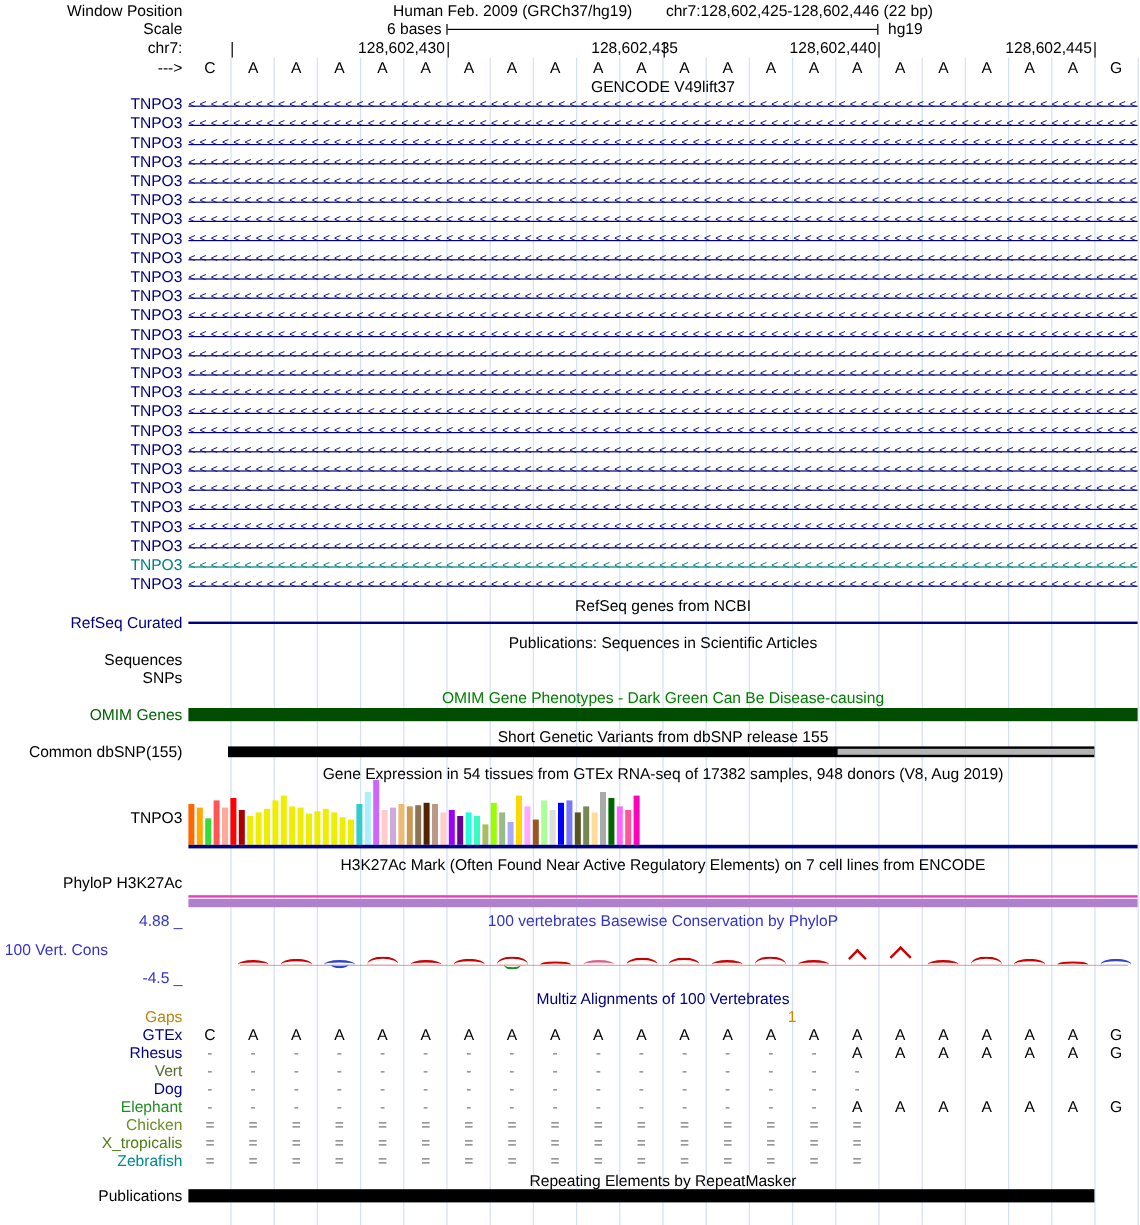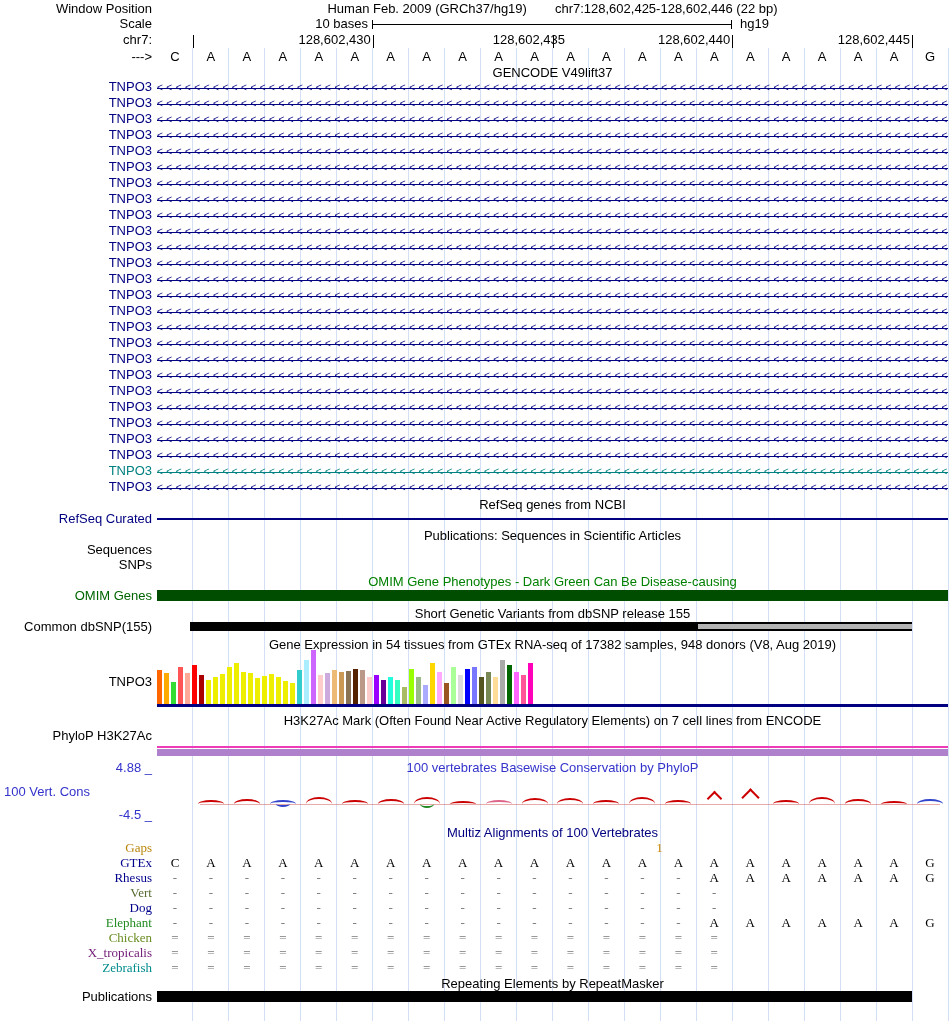--- a/index.html
+++ b/index.html
@@ -50,21 +50,21 @@
   .h3k-strip1 { height:2px; background:#EE3CB8; margin-bottom:1px; }
   .h3k-strip2 { height:7px; background:#AF80CC; }
 
   #phylop { position:absolute; left:0; top:775px; width:950px; height:50px; }
   .phylop-baseline { position:absolute; left:200px; top:29px; width:740px; height:1px; background:rgba(204,68,68,0.45); }
   .cons-arc { position:absolute; border-top:2px solid; border-radius:50% 50% 0 0 / 100% 100% 0 0; }
   .cons-peak { position:absolute; border-top:2px solid; border-left:2px solid; transform:rotate(45deg); }
   .cons-down { position:absolute; border-bottom:2px solid; border-radius:0 0 50% 50% / 0 0 100% 100%; }
 
   #align-rows { position:absolute; left:0; top:841px; width:950px; height:135px; }
-  .al-row { position:absolute; left:0; width:950px; height:15px;font-family:Liberation Serif, serif; }
+  .al-row { position:absolute; left:0; width:950px; height:15px; }
   .gap-marker { position:absolute; top:0; }
 
   .rmsk-bar { position:absolute; left:157px; top:1px; width:755px; height:11px; background:#000; }
 </style>
 </head>
 <body>
 
 <div class="page">
 
   <div id="guides">
@@ -94,21 +94,21 @@
 
   <div class="row" style="top:2px">
     <div class="lbl">Window Position</div>
     <div class="center">
       <span>Human Feb. 2009 (GRCh37/hg19)</span><span class="gap">chr7:128,602,425-128,602,446 (22 bp)</span>
     </div>
   </div>
 
   <div class="row" style="top:17px">
     <div class="lbl">Scale</div>
-    <div class="scale-text">10 bases</div>
+    <div class="scale-text">6 bases</div>
     <div class="scale-bar"></div>
     <div class="assembly-tag">hg19</div>
   </div>
 
   <div class="row" style="top:33px" id="ruler">
     <div class="lbl">chr7:</div>
   <div class="ruler-tick" style="left: 192.955px;"></div>
       <div class="ruler-tick" style="left: 372.727px;"></div>
       <div class="ruler-label" style="left: 370.727px;">128,602,430</div>
       <div class="ruler-tick" style="left: 552.5px;"></div>
@@ -517,21 +517,21 @@
         <span class="base" style="left: 444.636px; width: 35.9545px; color: rgb(122, 122, 122);">=</span>
         <span class="base" style="left: 480.591px; width: 35.9545px; color: rgb(122, 122, 122);">=</span>
         <span class="base" style="left: 516.545px; width: 35.9545px; color: rgb(122, 122, 122);">=</span>
         <span class="base" style="left: 552.5px; width: 35.9545px; color: rgb(122, 122, 122);">=</span>
         <span class="base" style="left: 588.455px; width: 35.9545px; color: rgb(122, 122, 122);">=</span>
         <span class="base" style="left: 624.409px; width: 35.9545px; color: rgb(122, 122, 122);">=</span>
         <span class="base" style="left: 660.364px; width: 35.9545px; color: rgb(122, 122, 122);">=</span>
         <span class="base" style="left: 696.318px; width: 35.9545px; color: rgb(122, 122, 122);">=</span>
       </div>
       <div class="al-row" style="top: 105px;">
-        <div class="lbl" style="color: #701a75;">X_tropicalis</div>
+        <div class="lbl" style="color: #4d7c0f;">X_tropicalis</div>
         <span class="base" style="left: 157px; width: 35.9545px; color: rgb(122, 122, 122);">=</span>
         <span class="base" style="left: 192.955px; width: 35.9545px; color: rgb(122, 122, 122);">=</span>
         <span class="base" style="left: 228.909px; width: 35.9545px; color: rgb(122, 122, 122);">=</span>
         <span class="base" style="left: 264.864px; width: 35.9545px; color: rgb(122, 122, 122);">=</span>
         <span class="base" style="left: 300.818px; width: 35.9545px; color: rgb(122, 122, 122);">=</span>
         <span class="base" style="left: 336.773px; width: 35.9545px; color: rgb(122, 122, 122);">=</span>
         <span class="base" style="left: 372.727px; width: 35.9545px; color: rgb(122, 122, 122);">=</span>
         <span class="base" style="left: 408.682px; width: 35.9545px; color: rgb(122, 122, 122);">=</span>
         <span class="base" style="left: 444.636px; width: 35.9545px; color: rgb(122, 122, 122);">=</span>
         <span class="base" style="left: 480.591px; width: 35.9545px; color: rgb(122, 122, 122);">=</span>

